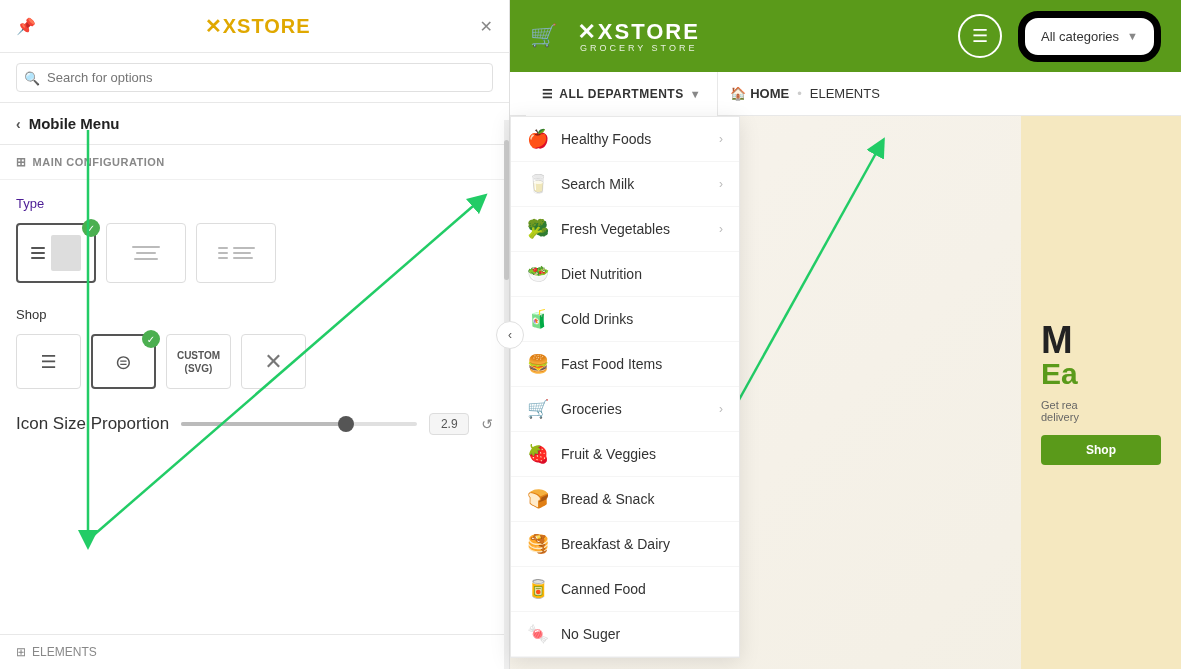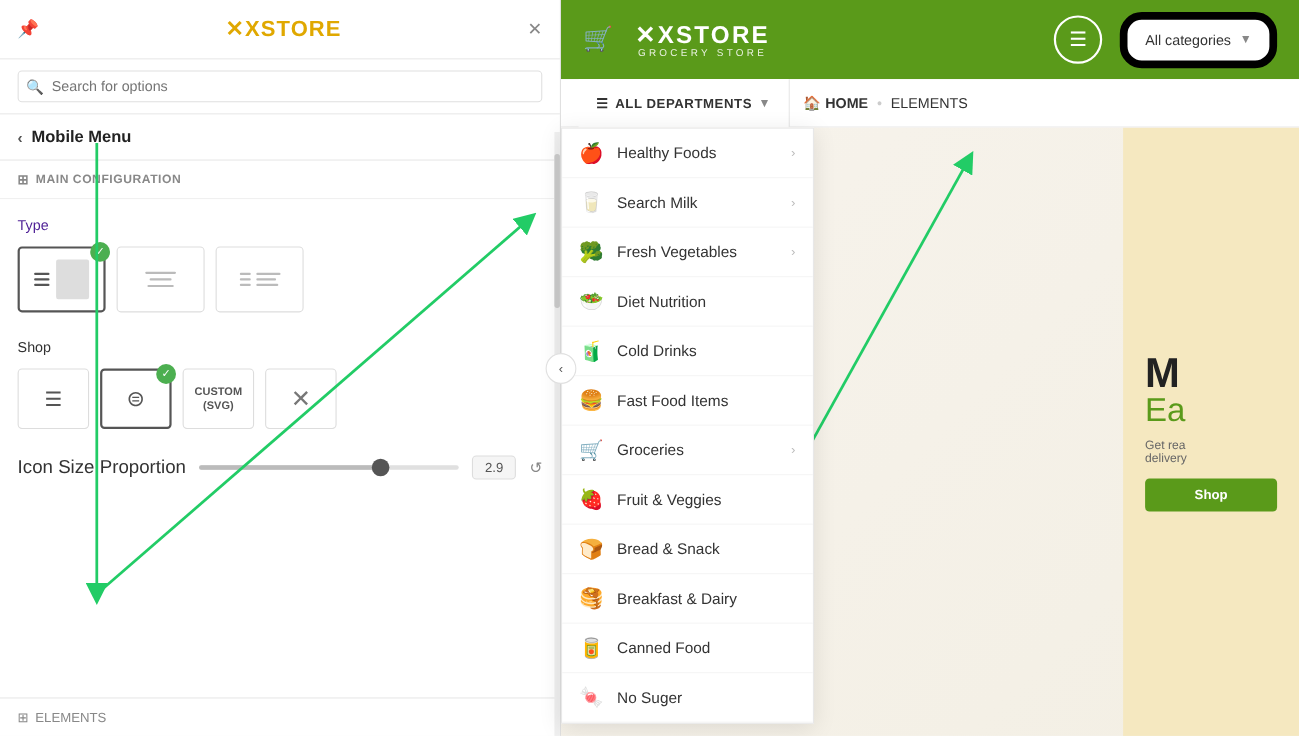--- a/index.html
+++ b/index.html
@@ -452,21 +452,21 @@
       padding: 20px;
     }
     .hero-title {
       font-size: 38px;
       font-weight: 900;
       color: #222;
       line-height: 1;
     }
     .hero-subtitle {
       font-size: 30px;
-      font-weight: 400;
+      font-weight: 700;
       color: #5a9a1a;
       line-height: 1;
     }
     .hero-desc {
       font-size: 11px;
       color: #666;
       margin-top: 10px;
     }
     .shop-btn {
       background: #5a9a1a;

